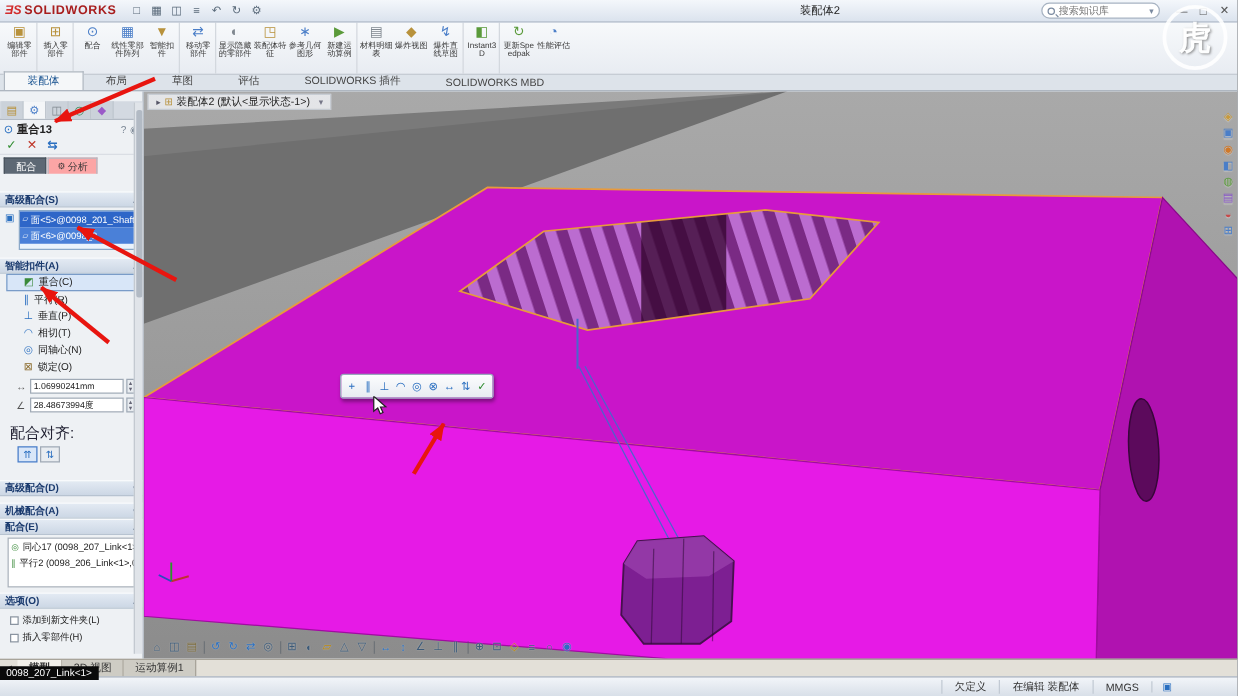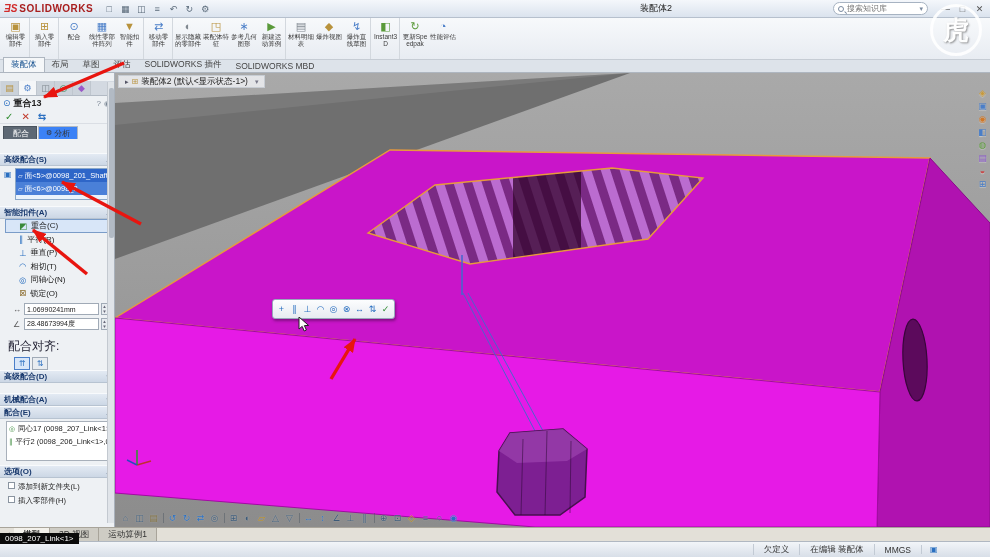--- a/index.html
+++ b/index.html
@@ -28,36 +28,36 @@
   
   .ribbon{position:absolute;top:18px;left:0;right:0;height:42px;background:linear-gradient(#f7f9fb,#e8ecf2);
           border-bottom:1px solid #c6ccd4;display:flex;padding-left:2px;z-index:9}
   .rbtn{width:28px;display:flex;flex-direction:column;align-items:center;padding-top:2px;cursor:default}
   .rbtn.sep{border-right:1px solid #d3d8de;margin-right:1px}
   .ricon{font-size:11px;height:13px;line-height:13px}
   .rlabel{font-size:6.5px;line-height:7px;color:#3a3a3a;text-align:center;height:21px;overflow:hidden;word-break:break-all;padding:0 1px}
   
   .cmdtabs{position:absolute;top:60px;left:0;right:0;height:13px;background:#dde3ea;border-bottom:1px solid #aeb6c0;
            display:flex;align-items:flex-end;padding-left:3px;z-index:9}
-  .ctab{font-size:8.5px;color:#444;padding:1px 7px;white-space:nowrap}
+  .ctab{font-size:8.5px;color:#444;padding:1px 18px;white-space:nowrap}
   .ctab.active{background:#f5f7f9;border:1px solid #aeb6c0;border-bottom:none;color:#15508f}
   
   .left-panel{position:absolute;left:0;top:73px;width:115px;height:454px;background:#eef1f4;border-right:1px solid #a9b1bb;
               padding-top:8px;z-index:8;overflow:hidden}
   .pm-tabs{height:15px;display:flex;background:#d3d9e1;border-bottom:1px solid #b2bac4;padding-left:1px}
   .pm-tab{width:18px;display:flex;align-items:center;justify-content:center;font-size:9px;background:#cbd2da;border-right:1px solid #bfc6ce}
   .pm-tab.active{background:#f4f6f8}
   .pm-header{height:14px;display:flex;align-items:center;padding:0 3px;font-size:9px;font-weight:bold;color:#222;gap:3px}
   .pm-title-icon{font-size:9px;color:#2a6fc0;font-weight:normal}
   .pm-hicons{margin-left:auto;display:flex;gap:3px}
   .pm-hicon{font-size:8px;color:#7a8694;font-weight:normal}
   .pm-actions{height:14px;display:flex;align-items:center;gap:8px;padding-left:5px;border-bottom:1px solid #dadee4}
   .pm-action{font-size:10px;font-weight:bold}
   .pm-modetabs{height:13px;display:flex;padding-left:3px;gap:1px;margin-top:2px}
-  .pmmt{font-size:8px;padding:0 7px;background:#3b82f6;color:#333;display:flex;align-items:center;gap:2px;
+  .pmmt{font-size:8px;padding:0 7px;background:#fca5a5;color:#333;display:flex;align-items:center;gap:2px;
         border:1px solid #b1b9c3;border-bottom:none}
   .pmmt.active{background:#5d6874;color:#fff;border-color:#4a545e}
   .pmmt-g{font-size:7px}
   .sec{height:13px;display:flex;align-items:center;background:linear-gradient(#e3eaf3,#ccd7e5);border-top:1px solid #f8fafc;
        border-bottom:1px solid #b7c3d1;color:#1a3a6e;font-weight:bold;font-size:8px;padding:0 4px}
   .sec::after{content:"▴";margin-left:auto;color:#44587a;font-size:7px}
   .sec.collapsed::after{content:"▾"}
   .selrow{display:flex;margin-top:2px;padding:0 4px;gap:2px}
   .selicon{width:9px;font-size:8px;color:#2a6fc0;padding-top:2px}
   .selbox{flex:1;height:32px;background:#eaf3fc;border:1px solid #8aa8c8;overflow:hidden}
@@ -75,21 +75,21 @@
   .spinner{width:7px;display:flex;flex-direction:column;line-height:5px;font-size:4.5px;color:#667;border:1px solid #a0aab6;
            background:#e8ecf0;height:12px;align-items:center;justify-content:center}
   .alabel{font-size:12px;color:#223;margin:8px 0 2px 8px}
   .alignrow{display:flex;gap:2px;margin-left:14px}
   .alignbtn{width:16px;height:13px;border:1px solid #a0aab6;background:#e8ecf0;font-size:8px;color:#2a6fc0;
             display:flex;align-items:center;justify-content:center}
   .alignbtn.selected{background:#d8e6f8;border-color:#4a7ec8}
   .mateslist{margin:2px 6px 0 6px;height:40px;background:#fff;border:1px solid #a8b0ba;overflow:hidden}
   .mateitem{height:13px;display:flex;align-items:center;font-size:7.5px;color:#222;padding-left:2px;gap:3px;white-space:nowrap}
   .mateitem-icon{font-size:7px;color:#3a8a3a}
-  .chkrow{display:flex;gap:3px;margin:4px 0 0 8px;font-size:7.5px;color:#222}
+  .chkrow{display:flex;align-items:center;gap:3px;margin:4px 0 0 8px;font-size:7.5px;color:#222}
   .chk{width:7px;height:7px;background:#fff;border:1px solid #8a94a0;flex:0 0 auto}
   .pm-scroll{position:absolute;right:0;top:9px;bottom:4px;width:7px;background:#e0e4e9;border-left:1px solid #c3c9d0}
   .pm-thumb{position:absolute;top:6px;left:1px;width:5px;height:150px;background:#b2bac4;border-radius:2px}
   
   .viewport{position:absolute;left:115px;top:73px;width:875px;height:454px;z-index:1}
   .flyoutbar{position:absolute;left:3px;top:2px;height:13px;display:flex;align-items:center;gap:3px;
              background:rgba(240,242,245,.82);padding:0 6px;font-size:8.5px;color:#222;border:1px solid rgba(180,188,198,.6)}
   .flyout-expand{font-size:7px;color:#556}
   .flyout-icon{font-size:8px;color:#b8923c}
   .flyout-pin{font-size:7px;color:#778;margin-left:4px}
@@ -331,22 +331,22 @@
           <span>▼</span>
         </div>
     </div>
     <div class="alabel">配合对齐:</div>
     <div class="alignrow">
 
     <span class="alignbtn selected">⇈</span>
         <span class="alignbtn">⇅</span>
       </div>
 
-    <div class="sec collapsed" style="">高级配合(D)</div>
-    <div class="sec collapsed" style="margin-top:10px">机械配合(A)</div>
+    <div class="sec collapsed" style="margin-top:14px">高级配合(D)</div>
+    <div class="sec collapsed" style="margin-top:5px">机械配合(A)</div>
 
     <div class="sec" style="">配合(E)</div>
     <div class="mateslist">
 
     <div class="mateitem">
         <span class="mateitem-icon">◎</span>
         <span>同心17 (0098_207_Link&lt;1&gt;</span>
       </div>
         <div class="mateitem">
         <span class="mateitem-icon">∥</span>

